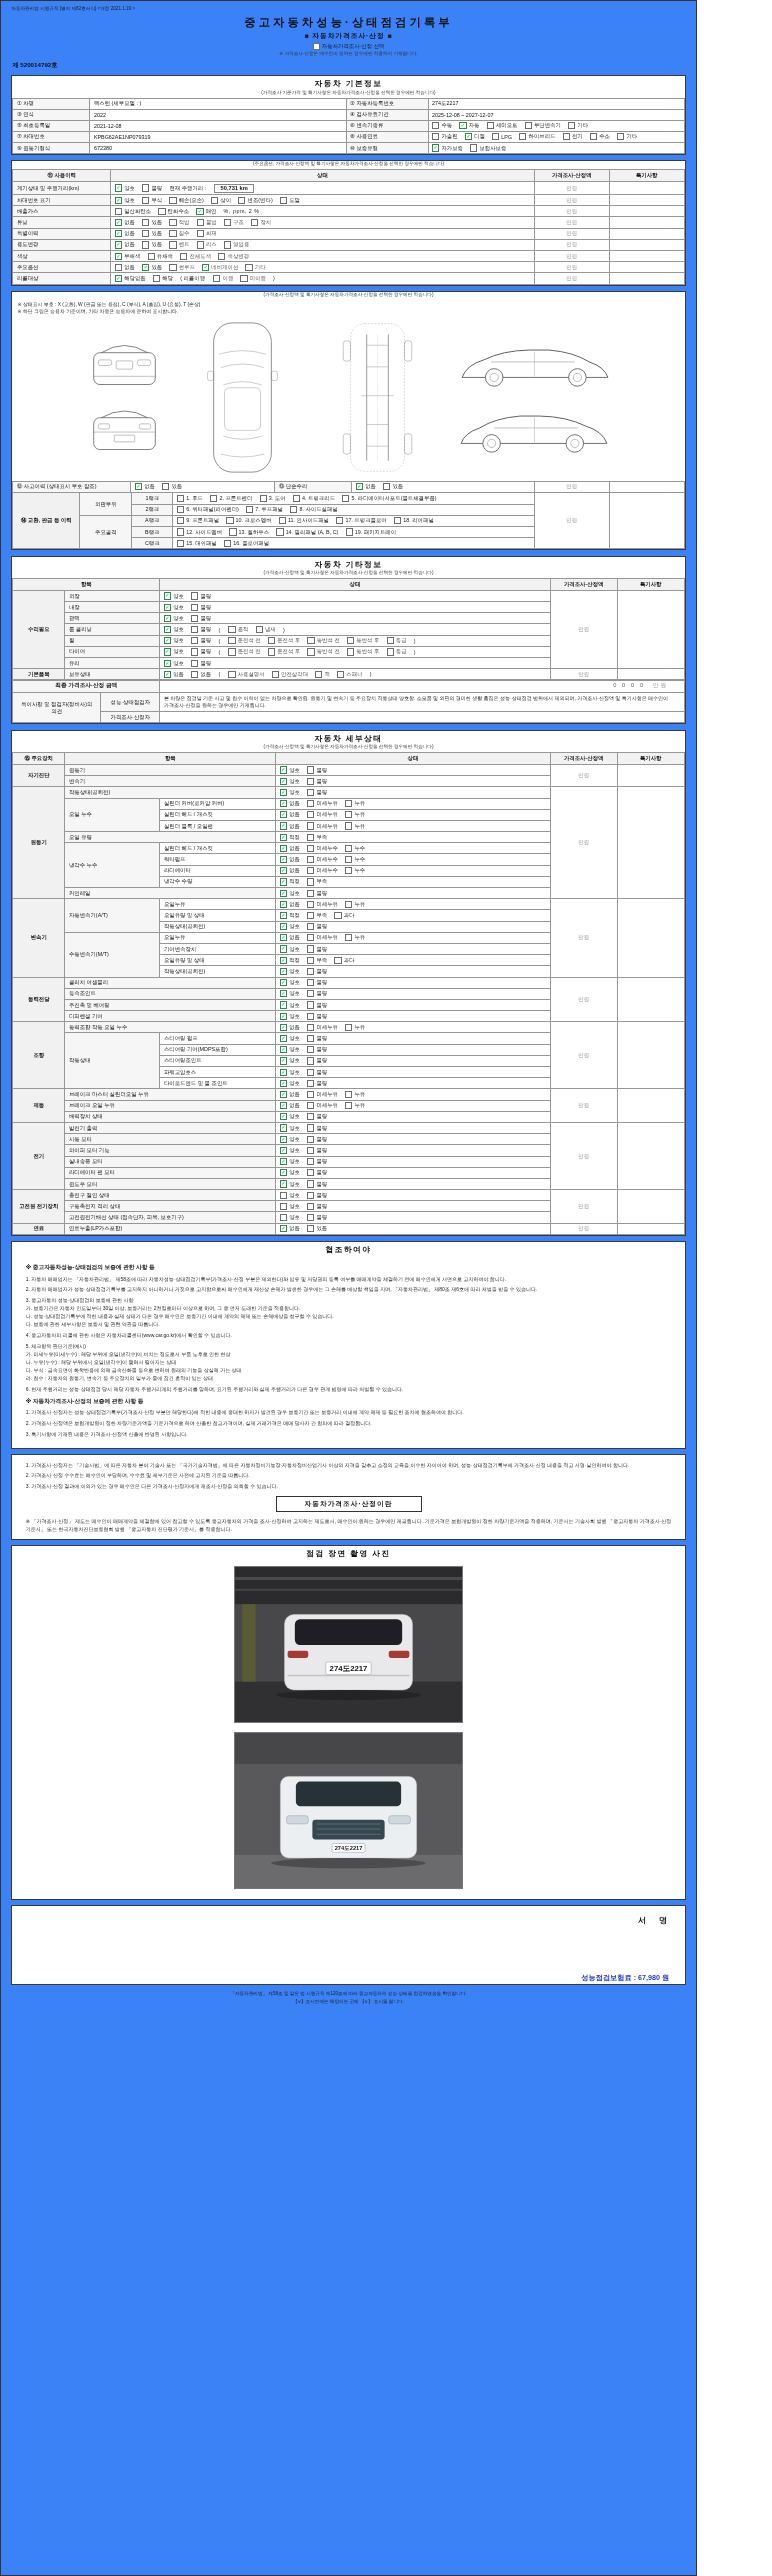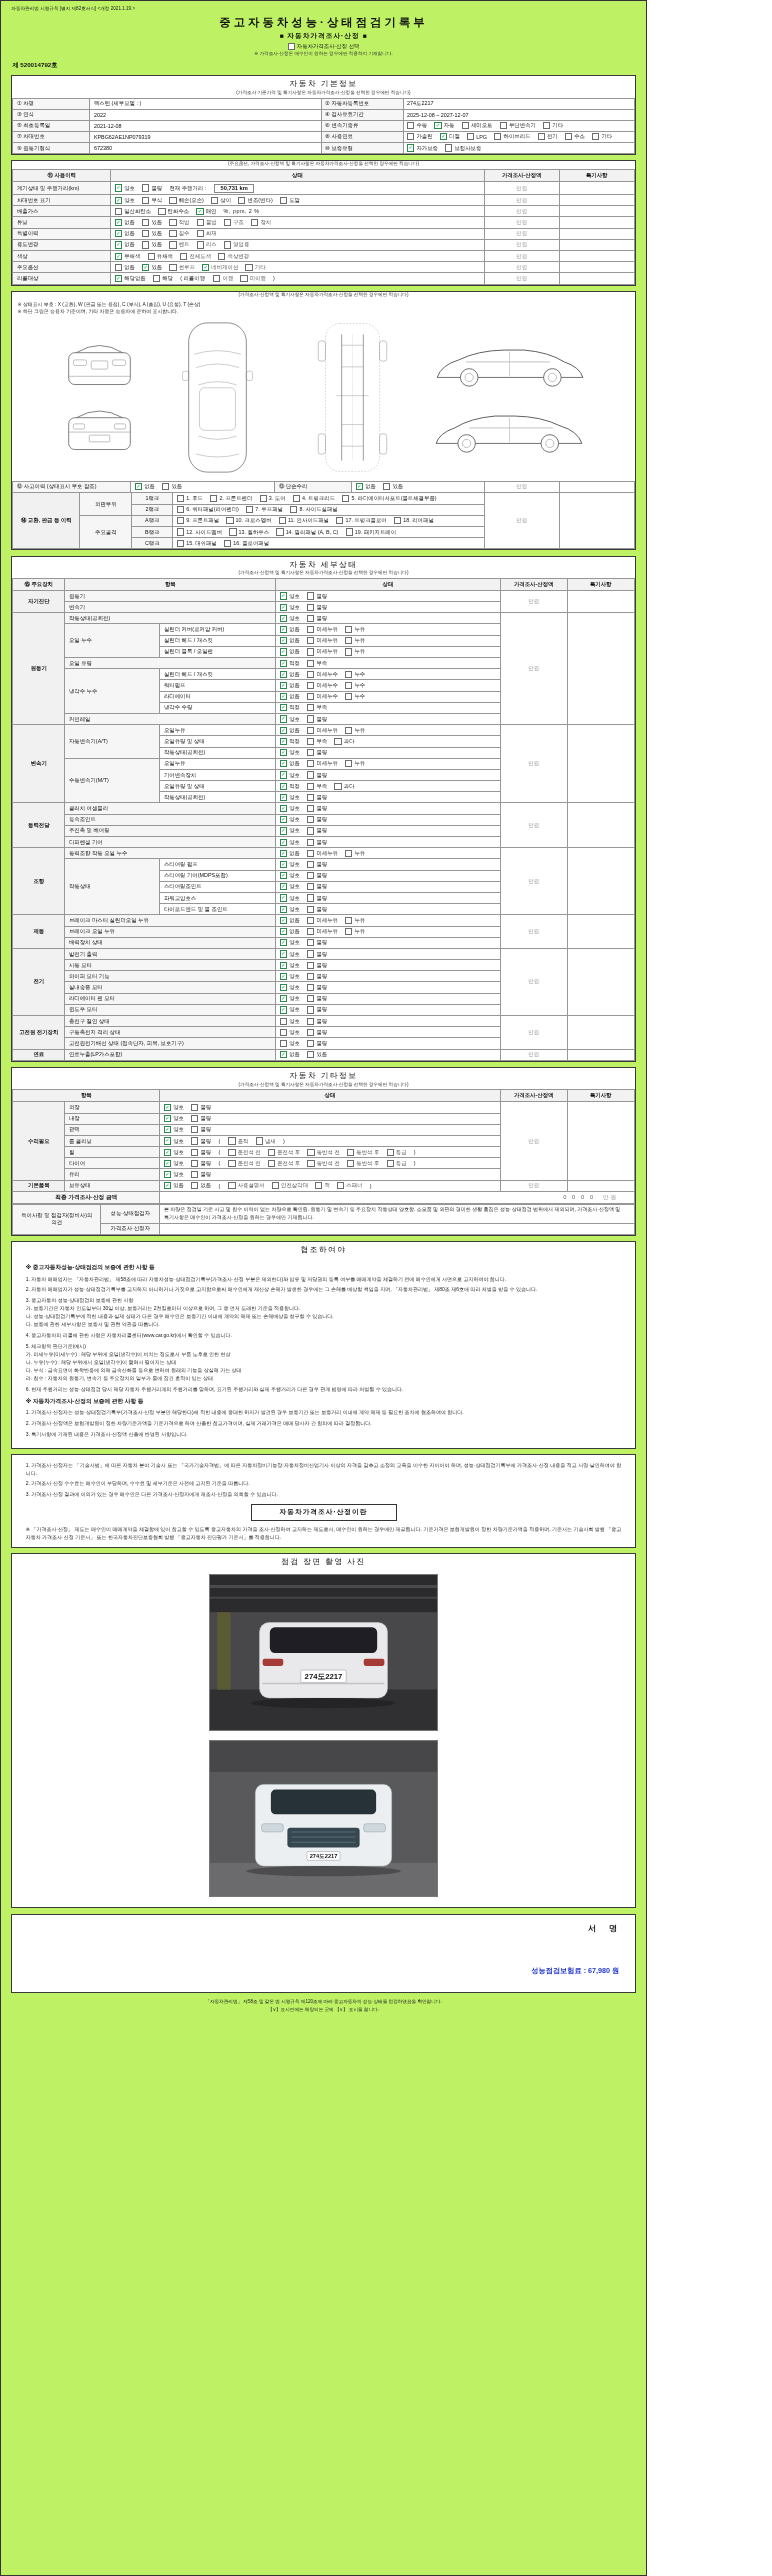--- a/index.html
+++ b/index.html
@@ -1,26 +1,26 @@
 <!DOCTYPE html>
 <html style="font-size:8.2px"><head>
 <meta charset="utf-8">
 <style>
   html,body{margin:0;padding:0;background:#fff;}
   body{width:773px;font-family:"Liberation Sans","DejaVu Sans",sans-serif;color:#111;}
-  .sheet{width:647px;min-height:2576px;box-sizing:border-box;border:1px solid #333;padding:4.1px 9.3px 7.2px 9.3px;position:relative;background:#bef264;}
+  .sheet{width:697px;min-height:2576px;box-sizing:border-box;border:1px solid #333;padding:4.1px 9.3px 7.2px 9.3px;position:relative;background:#3b82f6;}
   .reg-ref{font-size:4.6px;color:#222;padding:1px 0 3.1px 1px;}
   .doc-header{text-align:center;padding:1px 0 2.1px 0;}
   .doc-title{font-size:11.3px;font-weight:bold;letter-spacing:3.1px;}
   .doc-subtitle{font-size:6.7px;font-weight:bold;margin-top:2.1px;letter-spacing:1px;}
   .doc-select{font-size:5.7px;margin-top:1.5px;display:flex;justify-content:center;align-items:center;gap:3.1px;}
   .doc-note{font-size:4.6px;color:#333;margin-top:1px;}
   .doc-no{font-size:6.2px;font-weight:bold;margin:3.1px 1px 1px 2.1px;}
   .box{border:1px solid #3a3a3a;margin:5.2px 1px;background:#fff;}
-  .sec-title{text-align:center;font-weight:normal;font-size:7.7px;padding:3.1px 0 0.5px 0;letter-spacing:1.5px;}
+  .sec-title{text-align:center;font-weight:bold;font-size:7.7px;padding:3.1px 0 0.5px 0;letter-spacing:1.5px;}
   .sec-note{text-align:center;font-size:4.6px;color:#333;padding-bottom:2.6px;}
   table{width:100%;border-collapse:collapse;table-layout:fixed;}
   td,th{border:0.5px solid #979797;padding:1.5px 3.6px;font-size:5.4px;vertical-align:middle;word-break:keep-all;}
   th{background:#f2f2f2;font-weight:bold;text-align:center;padding:2.1px 2.1px;}
   td.lbl,td.grp,td.scope,td.rank,td.item{background:#f6f6f6;}
   td.grp{text-align:center;font-weight:bold;background:#f1f1f1;}
   td.scope,td.rank{text-align:center;}
   td.price{text-align:center;color:#999;}
   .dim{color:#9a9a9a;}
   .checkline{display:flex;flex-wrap:wrap;gap:1.5px 7.2px;align-items:center;}
@@ -42,21 +42,21 @@
   .notice-body{padding:3.1px 13.4px 7.2px 13.4px;}
   .n-subtitle{font-size:5.7px;font-weight:bold;margin:5.2px 0 2.1px 0;}
   .n-item{font-size:5px;line-height:1.62;margin:2.6px 0;white-space:pre-line;text-align:justify;color:#1b1b1b;}
   .pricing-body{padding:3.1px 13.4px 6.2px 13.4px;}
   .box-title-inline{display:block;width:144px;margin:6.2px auto 4.1px auto;border:0.8px solid #333;text-align:center;font-weight:bold;font-size:6.7px;padding:2.6px 0;letter-spacing:1px;}
   .box-text{font-size:5px;line-height:1.6;text-align:justify;white-space:pre-line;color:#1b1b1b;}
   .photos-area{display:flex;flex-direction:column;align-items:center;gap:9.3px;padding:6.2px 0 10.3px 0;}
   .photo-frame{border:0.5px solid #777;}
   .sign-box{min-height:57px;position:relative;padding:5.2px 12.4px 15.5px 12.4px;}
   .sign-title{text-align:right;font-size:8.2px;font-weight:bold;letter-spacing:5.2px;padding-top:3.1px;}
-  .insurance{position:absolute;right:15.5px;bottom:16px;font-size:7.2px;font-weight:bold;color:#2238c9;}
+  .insurance{position:absolute;right:15.5px;bottom:1px;font-size:7.2px;font-weight:bold;color:#2238c9;}
   .footer{ text-align:center;font-size:4.6px;color:#222;margin-top:4.1px;line-height:1.7;}
 </style>
 </head>
 <body>
 
 <div class="sheet">
 
   <div class="reg-ref">자동차관리법 시행규칙 [별지 제82호서식] &lt;개정 2021.1.19.&gt;</div>
 
   <div class="doc-header">
@@ -696,20 +696,282 @@
                   <span class="cbl">16. 플로어패널</span>
                 </span>
               </div>
             </td>
           </tr>
         </tbody>
     </table>
   </div>
 
   <div class="box">
+    <div class="sec-title">자동차 기타정보</div>
+    <div class="sec-note">(가격조사·산정액 및 특기사항은 자동차가격조사·산정을 선택한 경우에만 적습니다)</div>
+    <table>
+      <colgroup>
+          <col style="width:52px">
+          <col style="width:95px">
+          <col>
+          <col style="width:67px">
+          <col style="width:67px">
+        </colgroup>
+      <tbody>
+          <tr>
+        <th colspan="2">항목</th>
+        <th>상태</th>
+        <th>가격조사·산정액</th>
+        <th>특기사항</th>
+      </tr>
+      </tbody>
+        <tbody id="etc-body">
+          <tr>
+            <td class="grp" rowspan="7">수리필요</td>
+            <td class="item">외장</td>
+            <td>
+              <div class="checkline">
+                <span class="cb on">
+                  <span class="bx">✓</span>
+                  <span class="cbl">양호</span>
+                </span>
+                <span class="cb">
+                  <span class="bx"></span>
+                  <span class="cbl">불량</span>
+                </span>
+              </div>
+            </td>
+            <td class="price dim" rowspan="7">만원</td>
+            <td rowspan="7"></td>
+          </tr>
+          <tr>
+            <td class="item">내장</td>
+            <td>
+              <div class="checkline">
+                <span class="cb on">
+                  <span class="bx">✓</span>
+                  <span class="cbl">양호</span>
+                </span>
+                <span class="cb">
+                  <span class="bx"></span>
+                  <span class="cbl">불량</span>
+                </span>
+              </div>
+            </td>
+          </tr>
+          <tr>
+            <td class="item">광택</td>
+            <td>
+              <div class="checkline">
+                <span class="cb on">
+                  <span class="bx">✓</span>
+                  <span class="cbl">양호</span>
+                </span>
+                <span class="cb">
+                  <span class="bx"></span>
+                  <span class="cbl">불량</span>
+                </span>
+              </div>
+            </td>
+          </tr>
+          <tr>
+            <td class="item">룸 클리닝</td>
+            <td>
+              <div class="checkline">
+                <span class="cb on">
+                  <span class="bx">✓</span>
+                  <span class="cbl">양호</span>
+                </span>
+                <span class="cb">
+                  <span class="bx"></span>
+                  <span class="cbl">불량</span>
+                </span>
+                <span class="extra-label">(</span>
+                <span class="checkline sub-checks">
+                  <span class="cb">
+                    <span class="bx"></span>
+                    <span class="cbl">흔적</span>
+                  </span>
+                  <span class="cb">
+                    <span class="bx"></span>
+                    <span class="cbl">냄새</span>
+                  </span>
+                </span>
+                <span class="extra-label">)</span>
+              </div>
+            </td>
+          </tr>
+          <tr>
+            <td class="item">휠</td>
+            <td>
+              <div class="checkline">
+                <span class="cb on">
+                  <span class="bx">✓</span>
+                  <span class="cbl">양호</span>
+                </span>
+                <span class="cb">
+                  <span class="bx"></span>
+                  <span class="cbl">불량</span>
+                </span>
+                <span class="extra-label">(</span>
+                <span class="checkline sub-checks">
+                  <span class="cb">
+                    <span class="bx"></span>
+                    <span class="cbl">운전석 전</span>
+                  </span>
+                  <span class="cb">
+                    <span class="bx"></span>
+                    <span class="cbl">운전석 후</span>
+                  </span>
+                  <span class="cb">
+                    <span class="bx"></span>
+                    <span class="cbl">동반석 전</span>
+                  </span>
+                  <span class="cb">
+                    <span class="bx"></span>
+                    <span class="cbl">동반석 후</span>
+                  </span>
+                  <span class="cb">
+                    <span class="bx"></span>
+                    <span class="cbl">응급</span>
+                  </span>
+                </span>
+                <span class="extra-label">)</span>
+              </div>
+            </td>
+          </tr>
+          <tr>
+            <td class="item">타이어</td>
+            <td>
+              <div class="checkline">
+                <span class="cb on">
+                  <span class="bx">✓</span>
+                  <span class="cbl">양호</span>
+                </span>
+                <span class="cb">
+                  <span class="bx"></span>
+                  <span class="cbl">불량</span>
+                </span>
+                <span class="extra-label">(</span>
+                <span class="checkline sub-checks">
+                  <span class="cb">
+                    <span class="bx"></span>
+                    <span class="cbl">운전석 전</span>
+                  </span>
+                  <span class="cb">
+                    <span class="bx"></span>
+                    <span class="cbl">운전석 후</span>
+                  </span>
+                  <span class="cb">
+                    <span class="bx"></span>
+                    <span class="cbl">동반석 전</span>
+                  </span>
+                  <span class="cb">
+                    <span class="bx"></span>
+                    <span class="cbl">동반석 후</span>
+                  </span>
+                  <span class="cb">
+                    <span class="bx"></span>
+                    <span class="cbl">응급</span>
+                  </span>
+                </span>
+                <span class="extra-label">)</span>
+              </div>
+            </td>
+          </tr>
+          <tr>
+            <td class="item">유리</td>
+            <td>
+              <div class="checkline">
+                <span class="cb on">
+                  <span class="bx">✓</span>
+                  <span class="cbl">양호</span>
+                </span>
+                <span class="cb">
+                  <span class="bx"></span>
+                  <span class="cbl">불량</span>
+                </span>
+              </div>
+            </td>
+          </tr>
+          <tr>
+            <td class="grp" rowspan="1">기본품목</td>
+            <td class="item">보유상태</td>
+            <td>
+              <div class="checkline">
+                <span class="cb on">
+                  <span class="bx">✓</span>
+                  <span class="cbl">있음</span>
+                </span>
+                <span class="cb">
+                  <span class="bx"></span>
+                  <span class="cbl">없음</span>
+                </span>
+                <span class="extra-label">(</span>
+                <span class="checkline sub-checks">
+                  <span class="cb">
+                    <span class="bx"></span>
+                    <span class="cbl">사용설명서</span>
+                  </span>
+                  <span class="cb">
+                    <span class="bx"></span>
+                    <span class="cbl">안전삼각대</span>
+                  </span>
+                  <span class="cb">
+                    <span class="bx"></span>
+                    <span class="cbl">잭</span>
+                  </span>
+                  <span class="cb">
+                    <span class="bx"></span>
+                    <span class="cbl">스패너</span>
+                  </span>
+                </span>
+                <span class="extra-label">)</span>
+              </div>
+            </td>
+            <td class="price dim" rowspan="1">만원</td>
+            <td rowspan="1"></td>
+          </tr>
+        </tbody>
+    </table>
+
+    <table class="final-table" style="margin-top:-0.5px;">
+      <colgroup>
+          <col style="width:147px">
+          <col>
+        </colgroup>
+      <tbody>
+          <tr>
+        <td class="lbl" style="text-align:center;font-weight:bold;">최종 가격조사·산정 금액</td>
+        <td class="final-val"><span>0  0  0  0</span>&nbsp;&nbsp;<span class="dim">만원</span></td>
+      </tr>
+    </tbody>
+      </table>
+
+    <table style="margin-top:-0.5px;">
+      <colgroup>
+          <col style="width:88px">
+          <col style="width:59px">
+          <col>
+        </colgroup>
+      <tbody>
+          <tr>
+        <td class="lbl" rowspan="2" style="text-align:center;">특이사항 및 점검자(정비사)의 의견</td>
+        <td class="lbl" style="text-align:center;">성능·상태점검자</td>
+        <td class="opinion-text">본 차량은 점검일 기준 사고 및 침수 이력이 없는 차량으로 확인됨. 원동기 및 변속기 등 주요장치 작동상태 양호함. 소모품 및 외판의 경미한 생활 흠집은 성능·상태점검 범위에서 제외되며, 가격조사·산정액 및 특기사항은 매수인이 가격조사·산정을 원하는 경우에만 기재됩니다.</td>
+      </tr>
+      <tr>
+        <td class="lbl" style="text-align:center;">가격조사·산정자</td>
+        <td class="opinion-text"></td>
+      </tr>
+    </tbody>
+      </table>
+  </div>
+
+  <div class="box">
     <div class="sec-title">자동차 세부상태</div>
     <div class="sec-note">(가격조사·산정액 및 특기사항은 자동차가격조사·산정을 선택한 경우에만 적습니다)</div>
     <table>
       <colgroup>
           <col style="width:52px">
           <col style="width:95px">
           <col style="width:116px">
           <col>
           <col style="width:67px">
           <col style="width:67px">
@@ -1433,282 +1695,20 @@
                   <span class="bx"></span>
                   <span class="cbl">있음</span>
                 </span>
               </div>
             </td>
             <td class="price dim" rowspan="1">만원</td>
             <td rowspan="1"></td>
           </tr>
         </tbody>
     </table>
-  </div>
-
-  <div class="box">
-    <div class="sec-title">자동차 기타정보</div>
-    <div class="sec-note">(가격조사·산정액 및 특기사항은 자동차가격조사·산정을 선택한 경우에만 적습니다)</div>
-    <table>
-      <colgroup>
-          <col style="width:52px">
-          <col style="width:95px">
-          <col>
-          <col style="width:67px">
-          <col style="width:67px">
-        </colgroup>
-      <tbody>
-          <tr>
-        <th colspan="2">항목</th>
-        <th>상태</th>
-        <th>가격조사·산정액</th>
-        <th>특기사항</th>
-      </tr>
-      </tbody>
-        <tbody id="etc-body">
-          <tr>
-            <td class="grp" rowspan="7">수리필요</td>
-            <td class="item">외장</td>
-            <td>
-              <div class="checkline">
-                <span class="cb on">
-                  <span class="bx">✓</span>
-                  <span class="cbl">양호</span>
-                </span>
-                <span class="cb">
-                  <span class="bx"></span>
-                  <span class="cbl">불량</span>
-                </span>
-              </div>
-            </td>
-            <td class="price dim" rowspan="7">만원</td>
-            <td rowspan="7"></td>
-          </tr>
-          <tr>
-            <td class="item">내장</td>
-            <td>
-              <div class="checkline">
-                <span class="cb on">
-                  <span class="bx">✓</span>
-                  <span class="cbl">양호</span>
-                </span>
-                <span class="cb">
-                  <span class="bx"></span>
-                  <span class="cbl">불량</span>
-                </span>
-              </div>
-            </td>
-          </tr>
-          <tr>
-            <td class="item">광택</td>
-            <td>
-              <div class="checkline">
-                <span class="cb on">
-                  <span class="bx">✓</span>
-                  <span class="cbl">양호</span>
-                </span>
-                <span class="cb">
-                  <span class="bx"></span>
-                  <span class="cbl">불량</span>
-                </span>
-              </div>
-            </td>
-          </tr>
-          <tr>
-            <td class="item">룸 클리닝</td>
-            <td>
-              <div class="checkline">
-                <span class="cb on">
-                  <span class="bx">✓</span>
-                  <span class="cbl">양호</span>
-                </span>
-                <span class="cb">
-                  <span class="bx"></span>
-                  <span class="cbl">불량</span>
-                </span>
-                <span class="extra-label">(</span>
-                <span class="checkline sub-checks">
-                  <span class="cb">
-                    <span class="bx"></span>
-                    <span class="cbl">흔적</span>
-                  </span>
-                  <span class="cb">
-                    <span class="bx"></span>
-                    <span class="cbl">냄새</span>
-                  </span>
-                </span>
-                <span class="extra-label">)</span>
-              </div>
-            </td>
-          </tr>
-          <tr>
-            <td class="item">휠</td>
-            <td>
-              <div class="checkline">
-                <span class="cb on">
-                  <span class="bx">✓</span>
-                  <span class="cbl">양호</span>
-                </span>
-                <span class="cb">
-                  <span class="bx"></span>
-                  <span class="cbl">불량</span>
-                </span>
-                <span class="extra-label">(</span>
-                <span class="checkline sub-checks">
-                  <span class="cb">
-                    <span class="bx"></span>
-                    <span class="cbl">운전석 전</span>
-                  </span>
-                  <span class="cb">
-                    <span class="bx"></span>
-                    <span class="cbl">운전석 후</span>
-                  </span>
-                  <span class="cb">
-                    <span class="bx"></span>
-                    <span class="cbl">동반석 전</span>
-                  </span>
-                  <span class="cb">
-                    <span class="bx"></span>
-                    <span class="cbl">동반석 후</span>
-                  </span>
-                  <span class="cb">
-                    <span class="bx"></span>
-                    <span class="cbl">응급</span>
-                  </span>
-                </span>
-                <span class="extra-label">)</span>
-              </div>
-            </td>
-          </tr>
-          <tr>
-            <td class="item">타이어</td>
-            <td>
-              <div class="checkline">
-                <span class="cb on">
-                  <span class="bx">✓</span>
-                  <span class="cbl">양호</span>
-                </span>
-                <span class="cb">
-                  <span class="bx"></span>
-                  <span class="cbl">불량</span>
-                </span>
-                <span class="extra-label">(</span>
-                <span class="checkline sub-checks">
-                  <span class="cb">
-                    <span class="bx"></span>
-                    <span class="cbl">운전석 전</span>
-                  </span>
-                  <span class="cb">
-                    <span class="bx"></span>
-                    <span class="cbl">운전석 후</span>
-                  </span>
-                  <span class="cb">
-                    <span class="bx"></span>
-                    <span class="cbl">동반석 전</span>
-                  </span>
-                  <span class="cb">
-                    <span class="bx"></span>
-                    <span class="cbl">동반석 후</span>
-                  </span>
-                  <span class="cb">
-                    <span class="bx"></span>
-                    <span class="cbl">응급</span>
-                  </span>
-                </span>
-                <span class="extra-label">)</span>
-              </div>
-            </td>
-          </tr>
-          <tr>
-            <td class="item">유리</td>
-            <td>
-              <div class="checkline">
-                <span class="cb on">
-                  <span class="bx">✓</span>
-                  <span class="cbl">양호</span>
-                </span>
-                <span class="cb">
-                  <span class="bx"></span>
-                  <span class="cbl">불량</span>
-                </span>
-              </div>
-            </td>
-          </tr>
-          <tr>
-            <td class="grp" rowspan="1">기본품목</td>
-            <td class="item">보유상태</td>
-            <td>
-              <div class="checkline">
-                <span class="cb on">
-                  <span class="bx">✓</span>
-                  <span class="cbl">있음</span>
-                </span>
-                <span class="cb">
-                  <span class="bx"></span>
-                  <span class="cbl">없음</span>
-                </span>
-                <span class="extra-label">(</span>
-                <span class="checkline sub-checks">
-                  <span class="cb">
-                    <span class="bx"></span>
-                    <span class="cbl">사용설명서</span>
-                  </span>
-                  <span class="cb">
-                    <span class="bx"></span>
-                    <span class="cbl">안전삼각대</span>
-                  </span>
-                  <span class="cb">
-                    <span class="bx"></span>
-                    <span class="cbl">잭</span>
-                  </span>
-                  <span class="cb">
-                    <span class="bx"></span>
-                    <span class="cbl">스패너</span>
-                  </span>
-                </span>
-                <span class="extra-label">)</span>
-              </div>
-            </td>
-            <td class="price dim" rowspan="1">만원</td>
-            <td rowspan="1"></td>
-          </tr>
-        </tbody>
-    </table>
-
-    <table class="final-table" style="margin-top:-0.5px;">
-      <colgroup>
-          <col style="width:147px">
-          <col>
-        </colgroup>
-      <tbody>
-          <tr>
-        <td class="lbl" style="text-align:center;font-weight:bold;">최종 가격조사·산정 금액</td>
-        <td class="final-val"><span>0  0  0  0</span>&nbsp;&nbsp;<span class="dim">만원</span></td>
-      </tr>
-    </tbody>
-      </table>
-
-    <table style="margin-top:-0.5px;">
-      <colgroup>
-          <col style="width:88px">
-          <col style="width:59px">
-          <col>
-        </colgroup>
-      <tbody>
-          <tr>
-        <td class="lbl" rowspan="2" style="text-align:center;">특이사항 및 점검자(정비사)의 의견</td>
-        <td class="lbl" style="text-align:center;">성능·상태점검자</td>
-        <td class="opinion-text">본 차량은 점검일 기준 사고 및 침수 이력이 없는 차량으로 확인됨. 원동기 및 변속기 등 주요장치 작동상태 양호함. 소모품 및 외판의 경미한 생활 흠집은 성능·상태점검 범위에서 제외되며, 가격조사·산정액 및 특기사항은 매수인이 가격조사·산정을 원하는 경우에만 기재됩니다.</td>
-      </tr>
-      <tr>
-        <td class="lbl" style="text-align:center;">가격조사·산정자</td>
-        <td class="opinion-text"></td>
-      </tr>
-    </tbody>
-      </table>
   </div>
 
   <div class="box">
     <div class="sec-title">협조하여야</div>
     <div class="notice-body">
       <div class="n-subtitle">※ 중고자동차성능·상태점검의 보증에 관한 사항 등</div>
       <div id="notice1-items">
           <div class="n-item">1. 자동차 매매업자는 「자동차관리법」 제58조에 따라 자동차성능·상태점검기록부(가격조사·산정 부분은 제외한다)와 압류 및 저당권의 등록 여부를 매매계약을 체결하기 전에 매수인에게 서면으로 고지하여야 합니다.</div>
           <div class="n-item">2. 자동차 매매업자가 성능·상태점검기록부를 고지하지 아니하거나 거짓으로 고지함으로써 매수인에게 재산상 손해가 발생한 경우에는 그 손해를 배상할 책임을 지며, 「자동차관리법」 제80조 제6호에 따라 처벌을 받을 수 있습니다.</div>
           <div class="n-item">3. 중고자동차 성능·상태점검의 보증에 관한 사항

